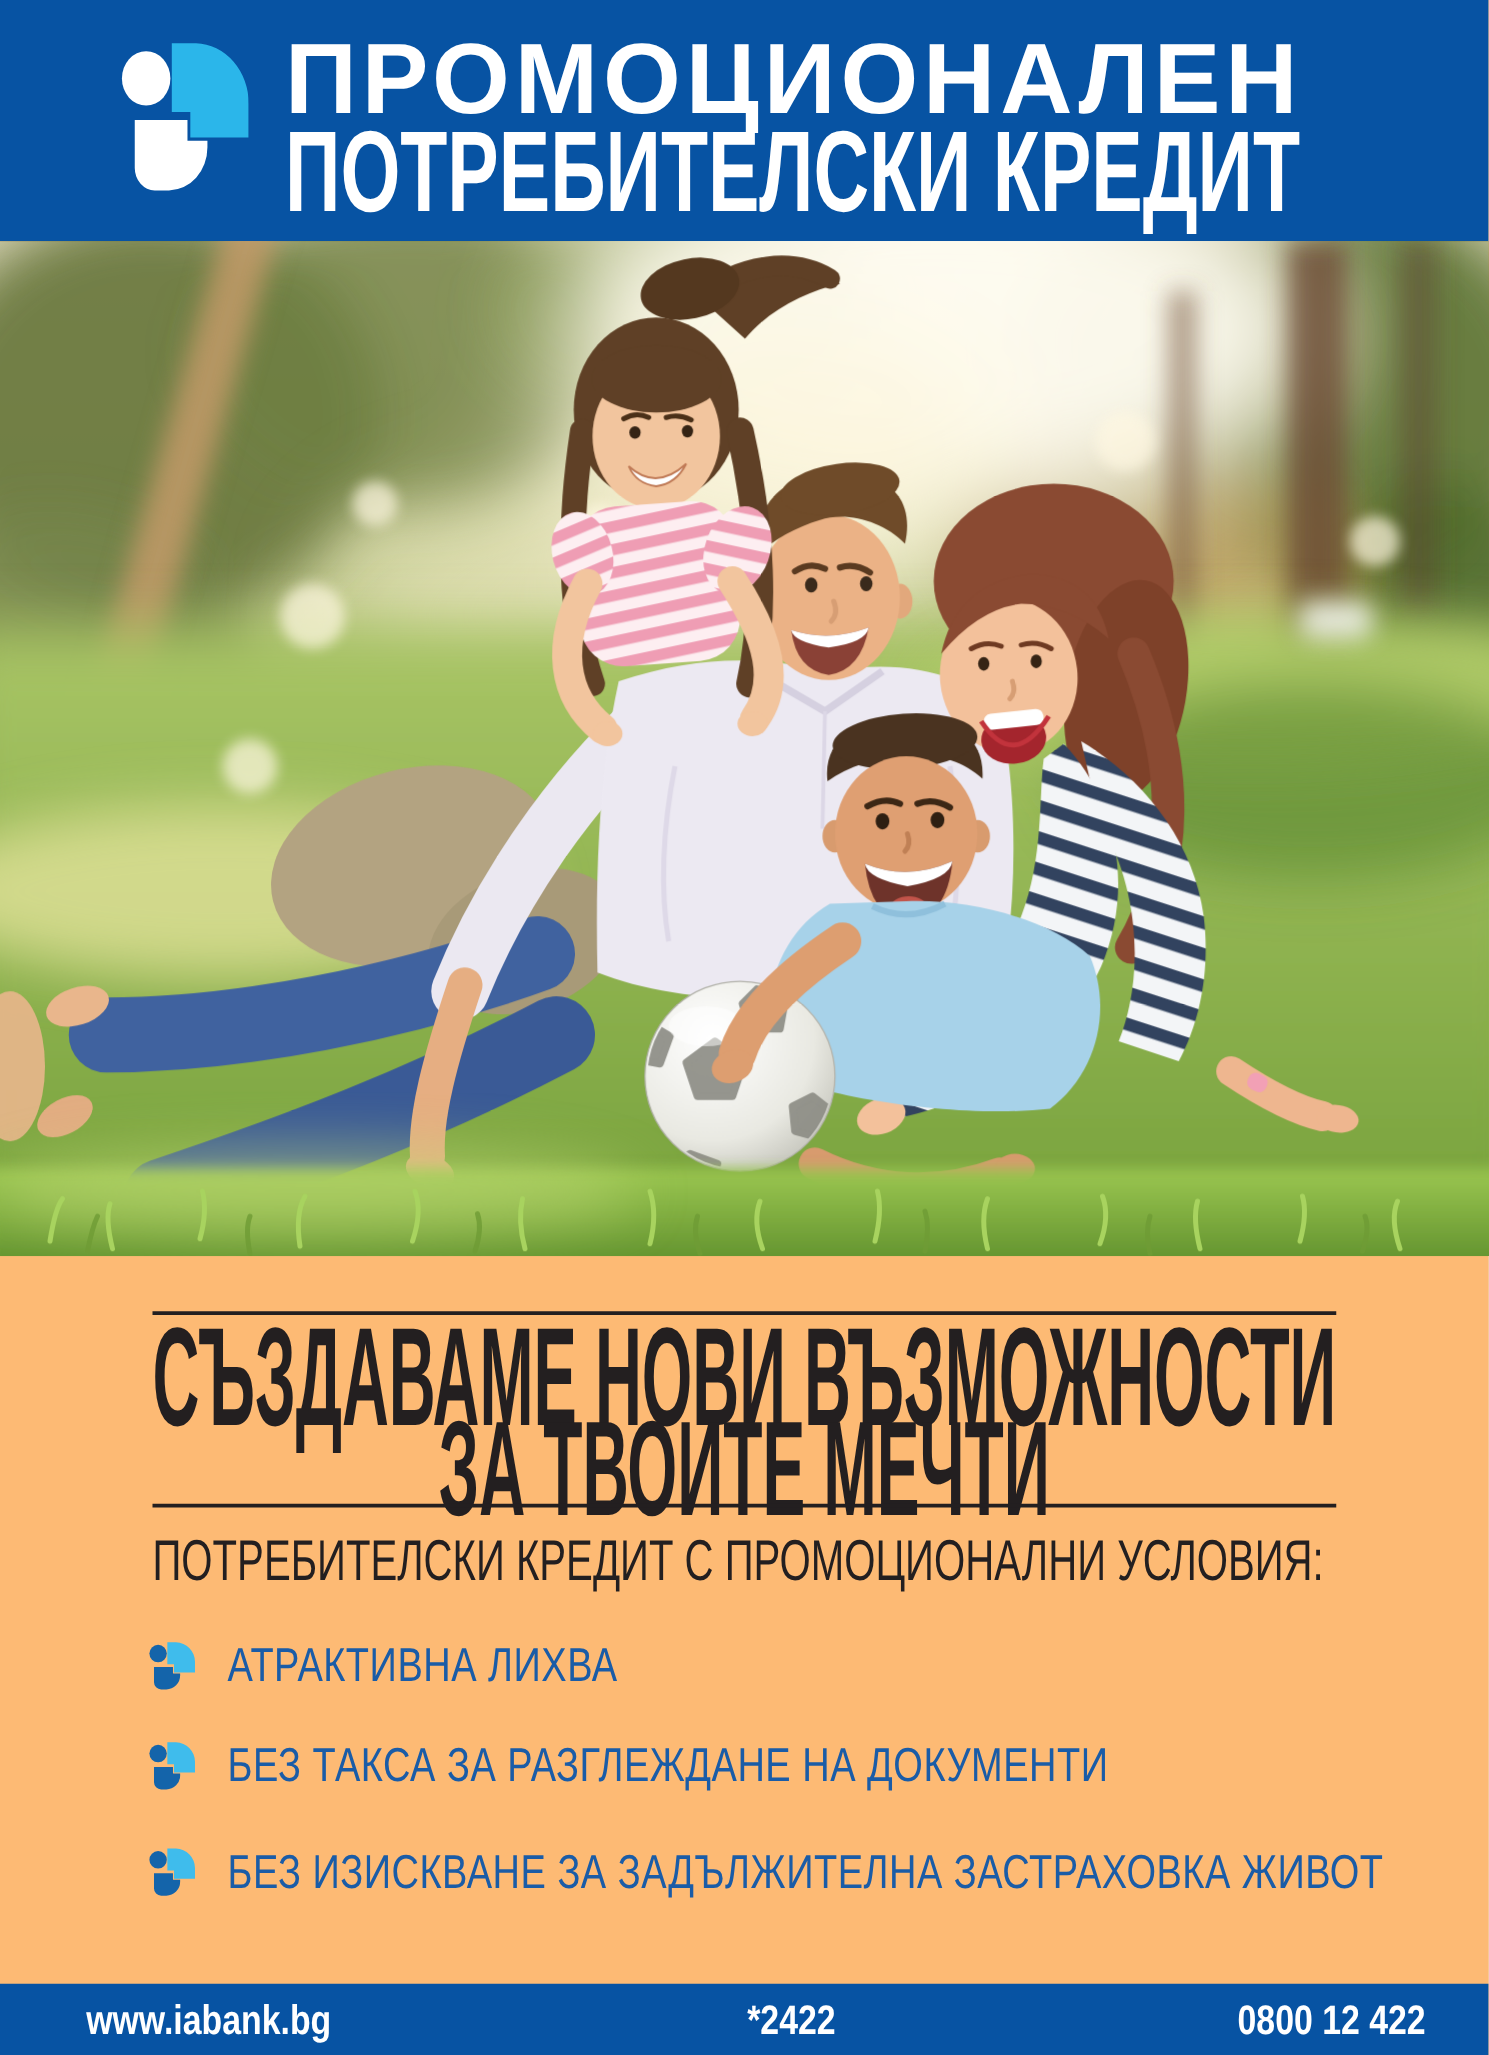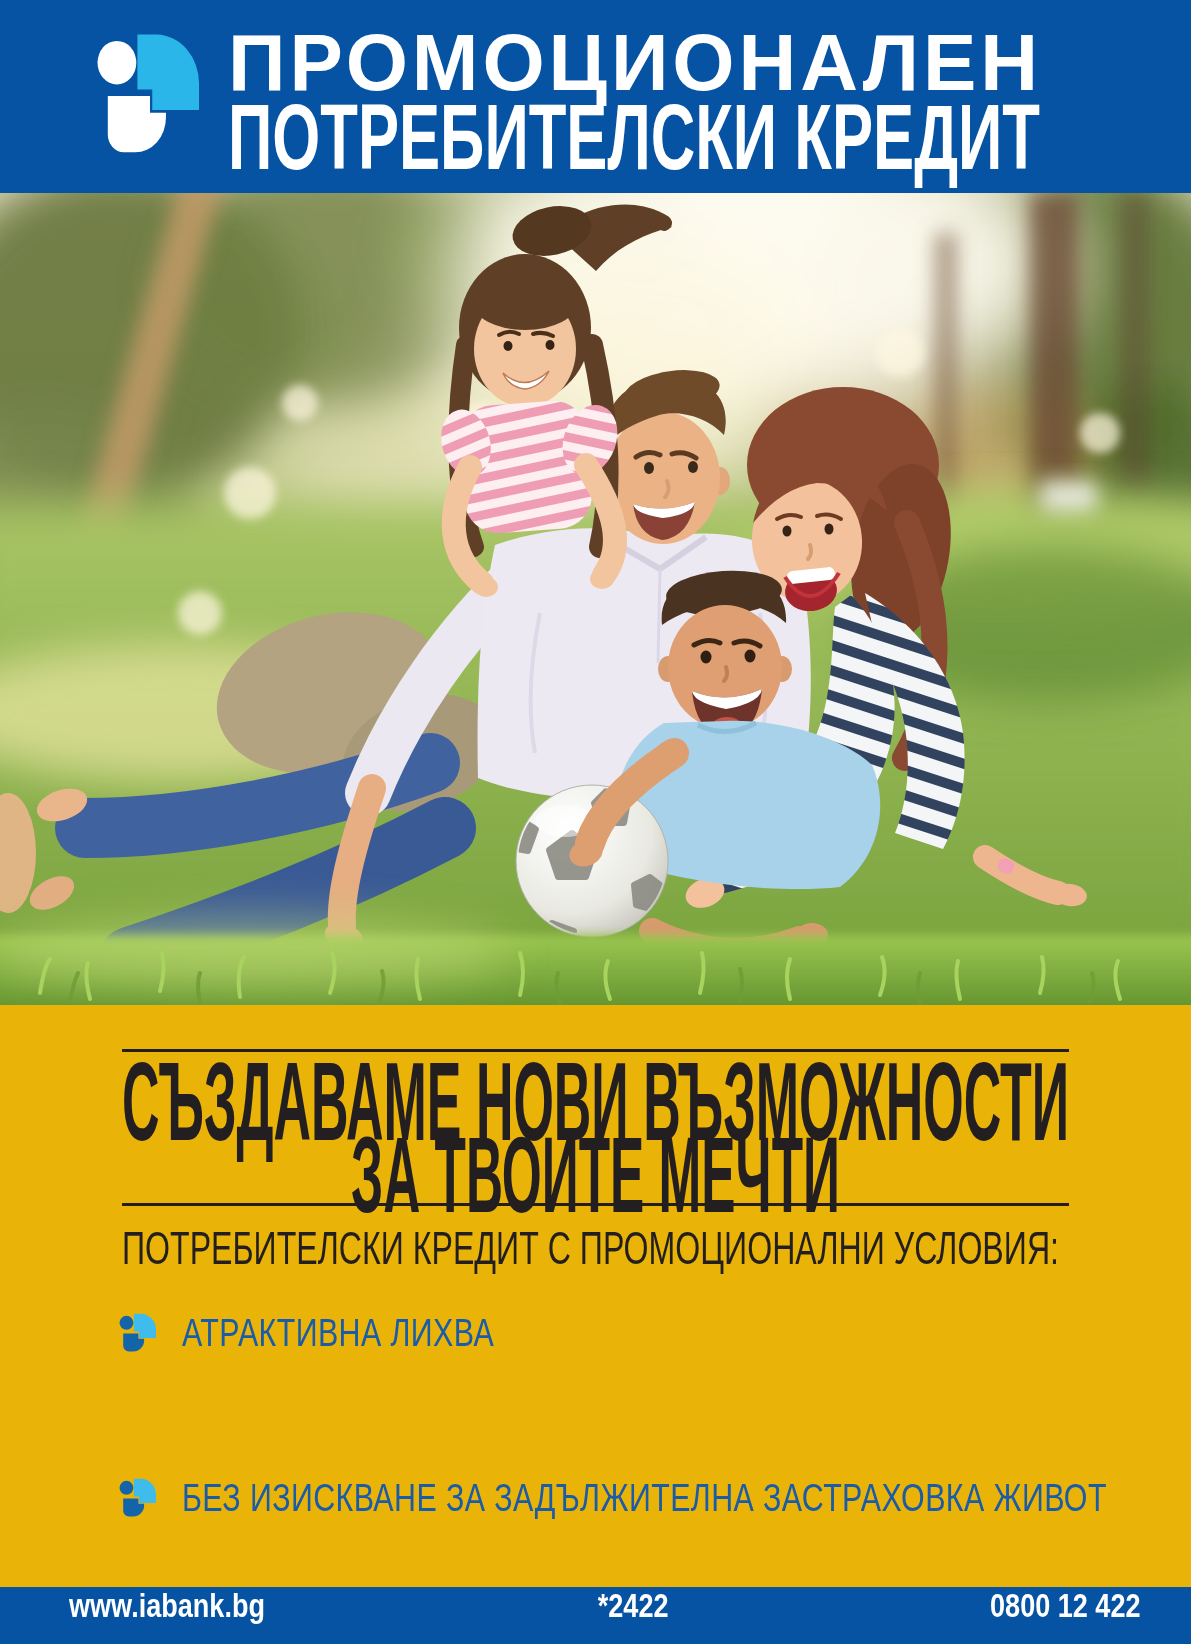--- a/index.html
+++ b/index.html
@@ -5,21 +5,21 @@
   :root{
     --band:#0753A3;
     --accent:#2BB6EA;
     --bullet-blue:#1A5CA7;
     --ink:#231F20;
   }
   *{margin:0;padding:0;box-sizing:border-box}
   body{background:#e8e8e8;font-family:"Liberation Sans",sans-serif}
   .poster{
     position:relative;width:1191px;height:1644px;margin:0 auto;
-    background:#eab308;overflow:hidden;
+    background:#fdba74;overflow:hidden;
   }
   
   .topbar{position:absolute;left:0;top:0;width:1191px;height:193px;background:var(--band)}
   .logo-main{position:absolute;left:85px;top:32px;width:114px;height:128px}
   .logo-white{--lm:#ffffff;--la:var(--accent)}
   .logo-blue{--lm:#1464AA;--la:#3FBCEC}
   .htitle{position:absolute;left:228px;top:16px;overflow:visible}
   .ht1{font-family:"Liberation Sans",sans-serif;font-weight:bold;font-size:80px;fill:#ffffff}
   .ht2{font-family:"Liberation Sans",sans-serif;font-weight:bold;font-size:92px;fill:#ffffff}
   
@@ -40,21 +40,21 @@
   .bullet-3{top:1476px}
   .bullet svg{width:41px;height:41px;flex:0 0 auto}
   .bullet-label{
     font-size:38px;font-weight:400;color:var(--bullet-blue);
     white-space:nowrap;transform:scaleX(0.8);transform-origin:left center;
     letter-spacing:0.5px;
   }
   
   .footband{
     position:absolute;left:0;top:1587px;width:1191px;height:57px;background:var(--band);
-    display:flex;justify-content:space-between;
+    display:flex;align-items:center;justify-content:space-between;
     padding:0 50px 0 69px;
   }
   .foot-item{
     color:#ffffff;font-weight:bold;font-size:33px;white-space:nowrap;
     transform:scaleX(0.82);
   }
   .foot-left{transform-origin:left center}
   .foot-center{transform-origin:center center}
   .foot-right{transform-origin:right center}
   .defs-holder{position:absolute;width:0;height:0;overflow:hidden}
@@ -335,20 +335,26 @@
     <text class="sub" x="0" y="42" textLength="937" lengthAdjust="spacingAndGlyphs">ПОТРЕБИТЕЛСКИ КРЕДИТ С ПРОМОЦИОНАЛНИ УСЛОВИЯ:</text>
   </svg>
 
   <div class="bullet bullet-1">
     <svg class="logo-blue" viewBox="0 0 100 100">
       <use href="#ib-logo"></use>
     </svg>
     <span class="bullet-label">АТРАКТИВНА ЛИХВА</span>
   </div>
 
+  <div class="bullet bullet-2">
+    <svg class="logo-blue" viewBox="0 0 100 100">
+      <use href="#ib-logo"></use>
+    </svg>
+    <span class="bullet-label">БЕЗ ТАКСА ЗА РАЗГЛЕЖДАНЕ НА ДОКУМЕНТИ</span>
+  </div>
 
   <div class="bullet bullet-3">
     <svg class="logo-blue" viewBox="0 0 100 100">
       <use href="#ib-logo"></use>
     </svg>
     <span class="bullet-label">БЕЗ ИЗИСКВАНЕ ЗА ЗАДЪЛЖИТЕЛНА ЗАСТРАХОВКА ЖИВОТ</span>
   </div>
 
   <footer class="footband">
     <span class="foot-item foot-left">www.iabank.bg</span>

